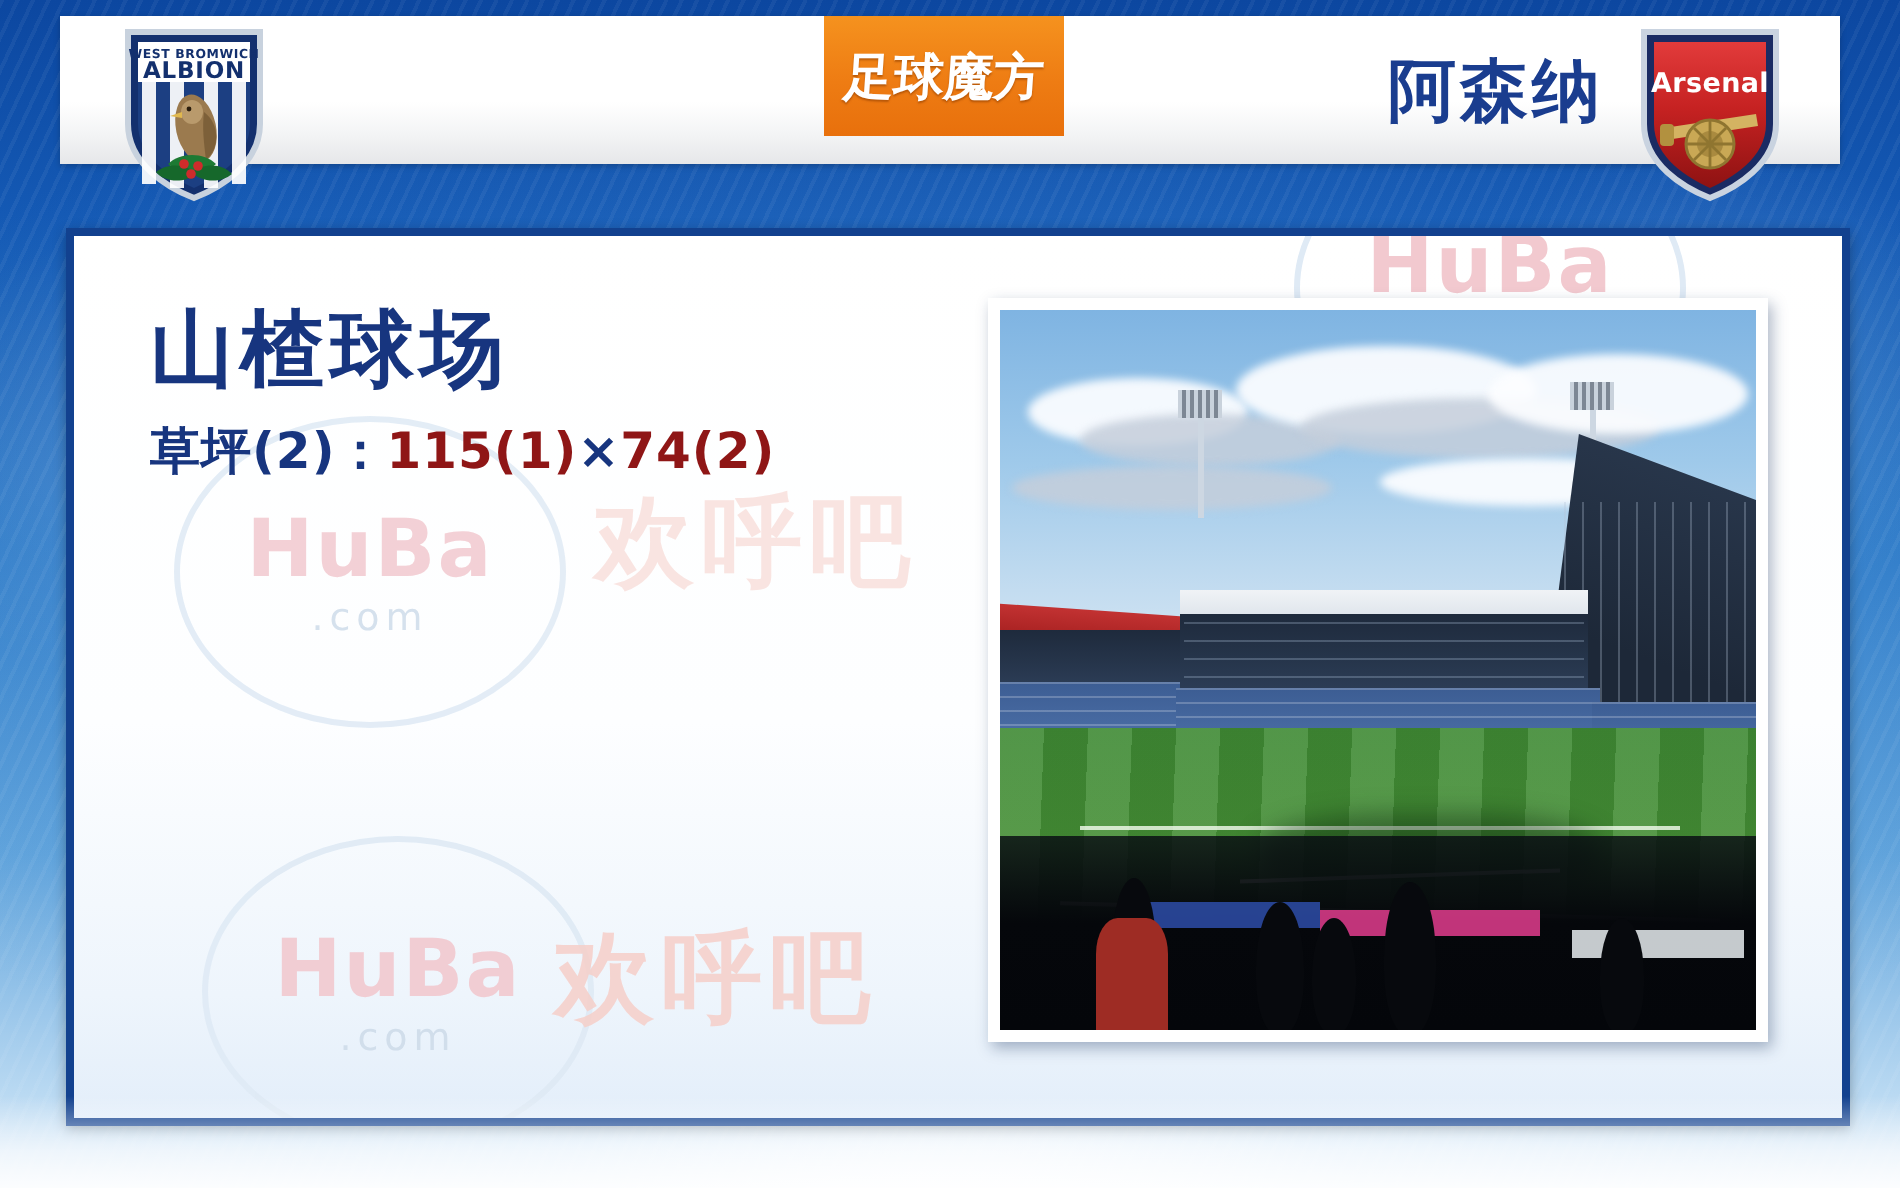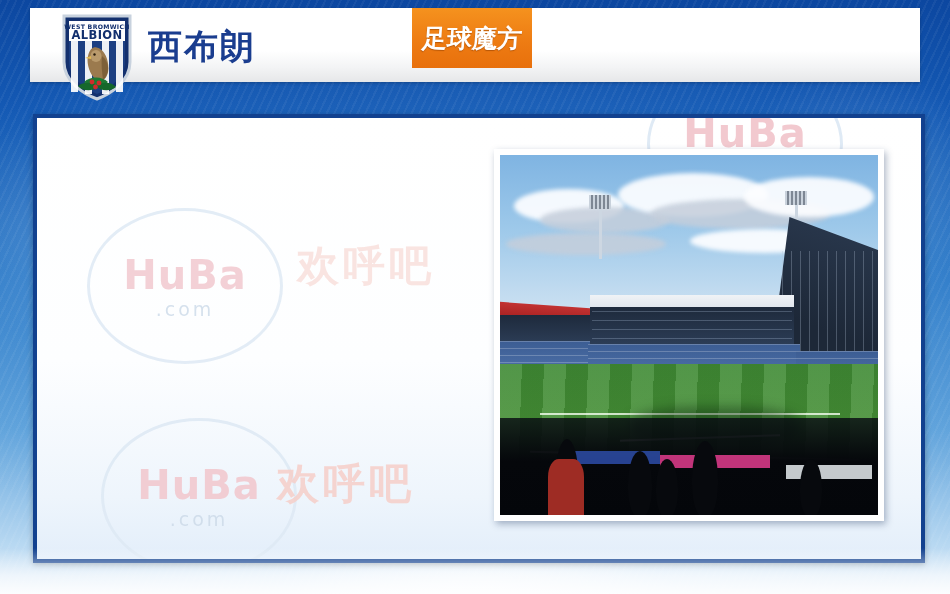--- a/index.html
+++ b/index.html
@@ -65,21 +65,21 @@
   .wm-bubble{
     border:3px solid #dfeaf5;border-radius:50%;
     display:flex;align-items:center;justify-content:center;flex-direction:column;
   }
   .wm-bubble .wm-word{
     font-size:40px;font-weight:bold;letter-spacing:1px;
     color:#f2c9cf;
   }
   .wm-bubble .wm-dom{font-size:19px;color:#cfdcea;letter-spacing:3px;}
   .wm-cn{
-    font-size:42px;font-weight:bold;letter-spacing:4px;
+    font-size:50px;font-weight:bold;letter-spacing:4px;
     color:#f6cfc9;
   }
 
   
   .info{
     position:absolute;left:38px;top:32px;width:410px;z-index:5;
   }
   .stadium-title{
     font-size:42px;font-weight:bold;color:#17357f;letter-spacing:3px;
     line-height:50px;margin:0 0 6px 0;
@@ -199,27 +199,47 @@
 
         <path d="M26 70 C32 64 44 64 50 70 C44 76 32 76 26 70 Z" fill="#1d7a33"></path>
         <path d="M20 74 C26 69 36 70 40 75 C34 80 24 79 20 74 Z" fill="#16682b"></path>
         <path d="M38 74 C44 69 54 70 58 75 C52 80 42 79 38 74 Z" fill="#16682b"></path>
         <circle cx="34" cy="70" r="2.4" fill="#cf2b2b"></circle>
         <circle cx="41" cy="71" r="2.4" fill="#cf2b2b"></circle>
         <circle cx="37.5" cy="75" r="2.4" fill="#cf2b2b"></circle>
       </svg>
     </div>
 
-    <div class="team-name left">西布朗</div>
 
     <div class="brand-logo">
       <span class="brand-text">足球魔方</span>
     </div>
 
-
+    <div class="team-name right">阿森纳</div>
+
+    <div class="crest right">
+      <svg viewBox="0 0 78 90" width="78" height="90">
+        <path d="M6 4 H72 V50 C72 70 52 82 39 87 C26 82 6 70 6 50 Z" fill="#1a2b63" stroke="#c9d3e0" stroke-width="3"></path>
+        <path d="M11 9 H67 V50 C67 67 50 77 39 82 C28 77 11 67 11 50 Z" fill="url(#agrad)"></path>
+        <defs>
+          <linearGradient id="agrad" x1="0" y1="0" x2="0" y2="1">
+            <stop offset="0%" stop-color="#e23b3b"></stop>
+            <stop offset="45%" stop-color="#c62222"></stop>
+            <stop offset="100%" stop-color="#8e1212"></stop>
+          </linearGradient>
+        </defs>
+        <text x="39" y="34" font-size="13.5" font-family="DejaVu Sans, sans-serif" font-weight="bold" fill="#ffffff" text-anchor="middle" letter-spacing="0.2">Arsenal</text>
+
+        <path d="M16 52 L62 45 L63 51 L17 58 Z" fill="#d4b362"></path>
+        <circle cx="39" cy="60" r="12" fill="#c9a855" stroke="#8f7530" stroke-width="1.5"></circle>
+        <circle cx="39" cy="60" r="6.5" fill="#a98a3f"></circle>
+        <path d="M39 48 V72 M27 60 H51 M31 52 L47 68 M47 52 L31 68" stroke="#8f7530" stroke-width="1.4"></path>
+        <rect x="14" y="50" width="7" height="11" rx="2" fill="#b2913f"></rect>
+      </svg>
+    </div>
   </div>
 
   <div class="panel">
 
     <div class="wm wm-bubble" style="left:610px;top:-52px;width:190px;height:150px;">
       <span class="wm-word">HuBa</span>
       <span class="wm-dom">.com</span>
     </div>
     <div class="wm wm-bubble" style="left:50px;top:90px;width:190px;height:150px;opacity:.85;">
       <span class="wm-word">HuBa</span>
@@ -227,23 +247,27 @@
     </div>
     <div class="wm wm-bubble" style="left:64px;top:300px;width:190px;height:150px;opacity:.9;">
       <span class="wm-word">HuBa</span>
       <span class="wm-dom">.com</span>
 
     </div>
     <div class="wm wm-cn" style="left:260px;top:120px;opacity:.55;">欢呼吧</div>
     <div class="wm wm-cn" style="left:240px;top:338px;opacity:.85;">欢呼吧</div>
 
     <div class="info">
-
-
-
+      <div class="stadium-title">山楂球场</div>
+
+
+
+      <div class="info-line">
+        <span>草坪(2)：</span><span class="val-red">115(1)</span><span>×</span><span class="val-red">74(2)</span>
+      </div>
 
 
     </div>
 
     <div class="photo-frame">
       <div class="photo">
         <div class="ph-sky"></div>
 
         <div class="ph-cloud" style="left:14px;top:34px;width:110px;height:34px;"></div>
         <div class="ph-cloud d" style="left:40px;top:52px;width:130px;height:26px;"></div>

